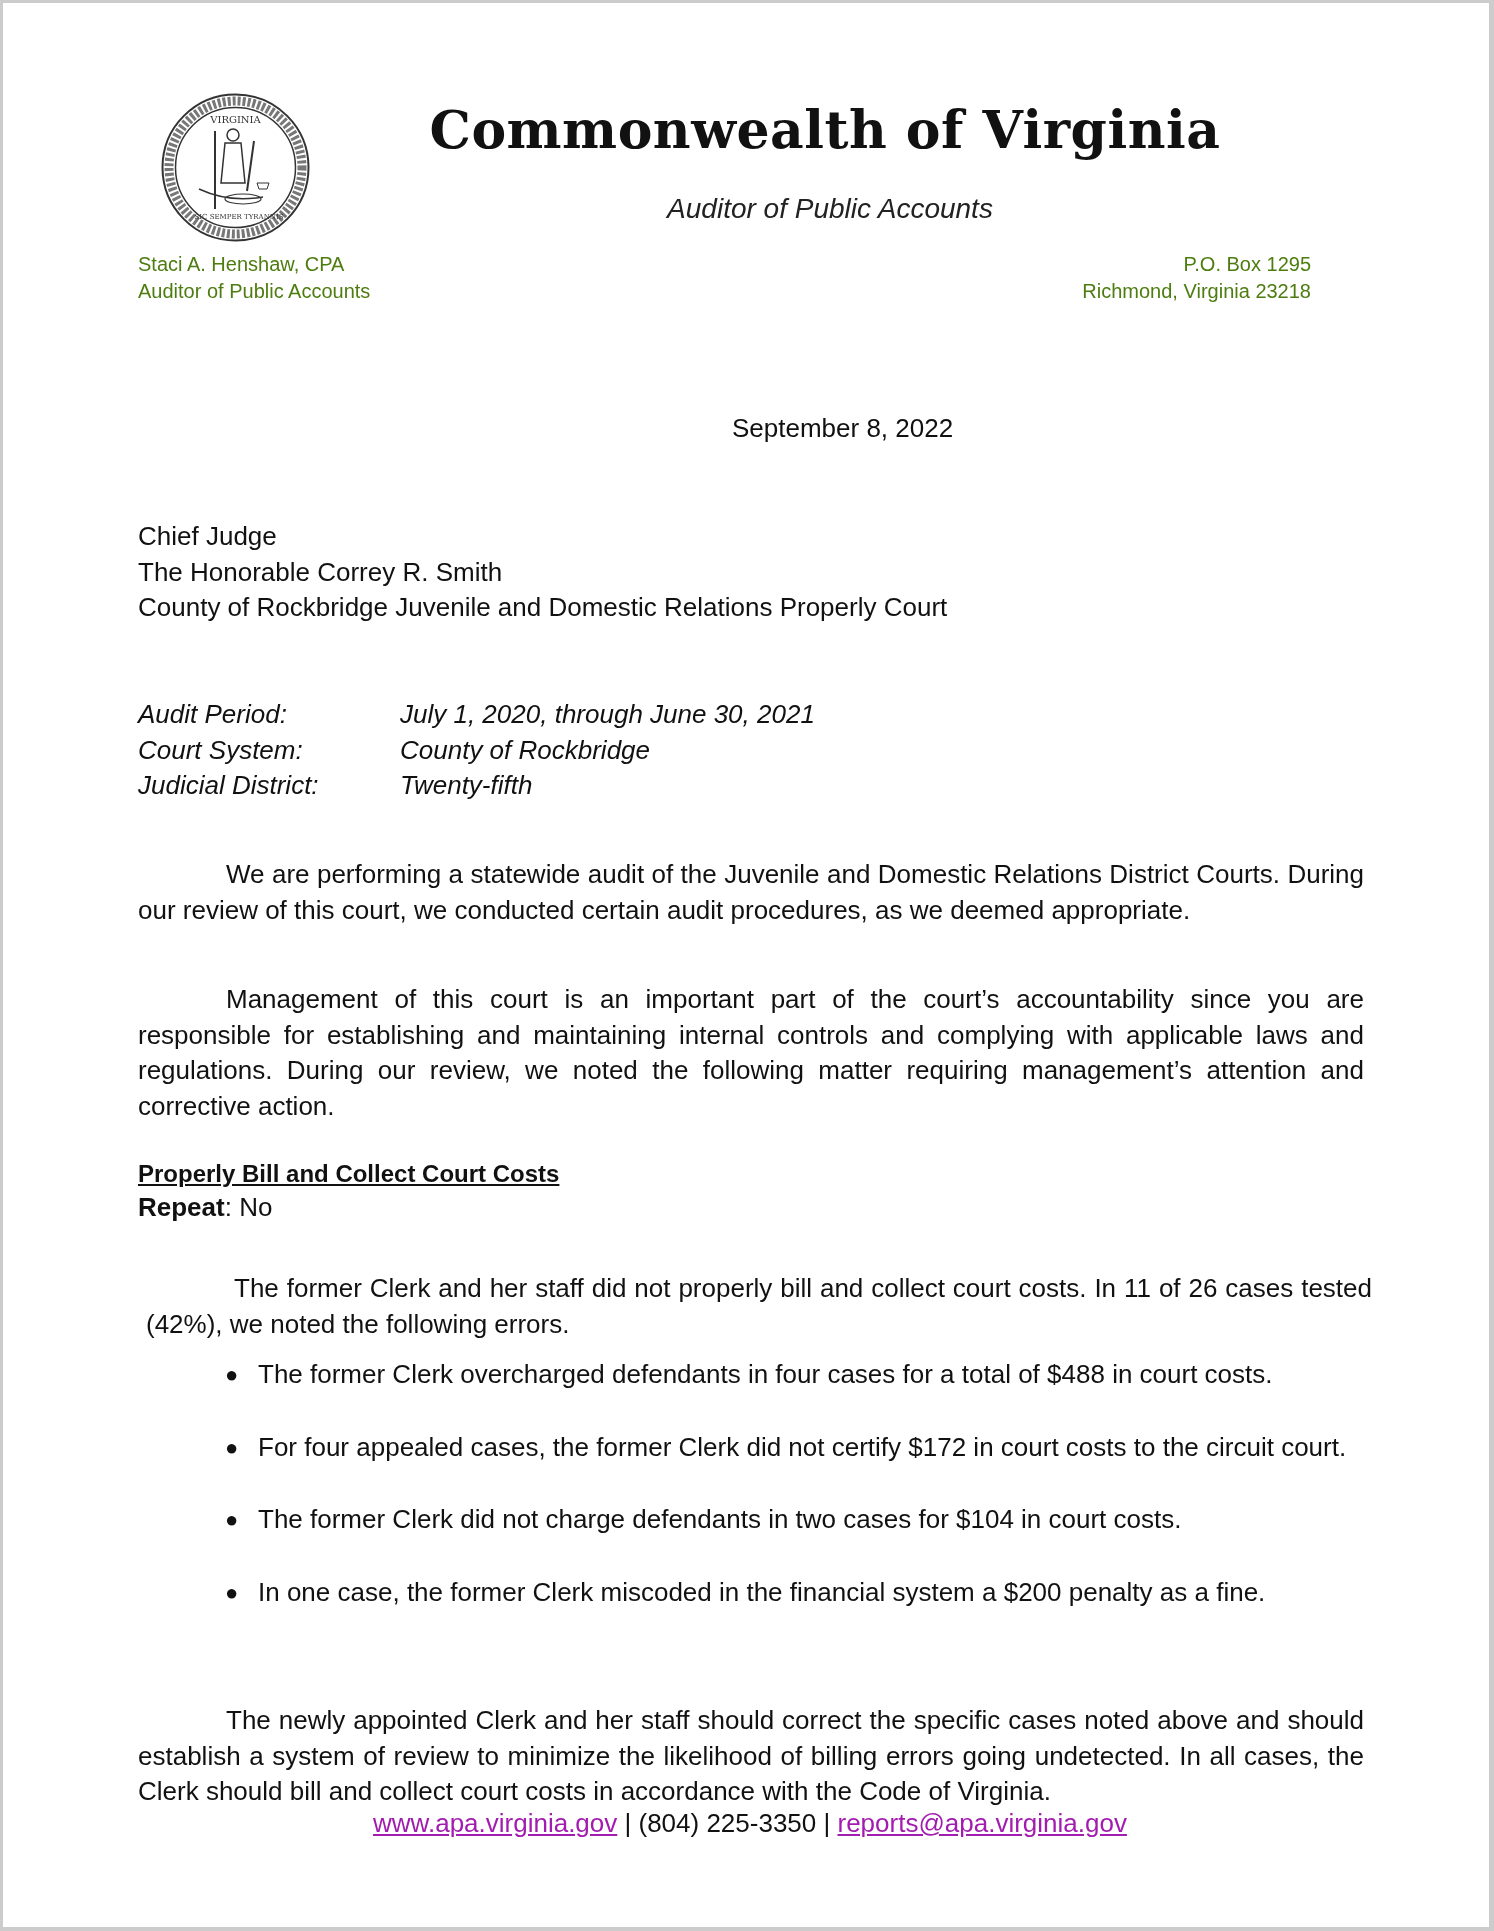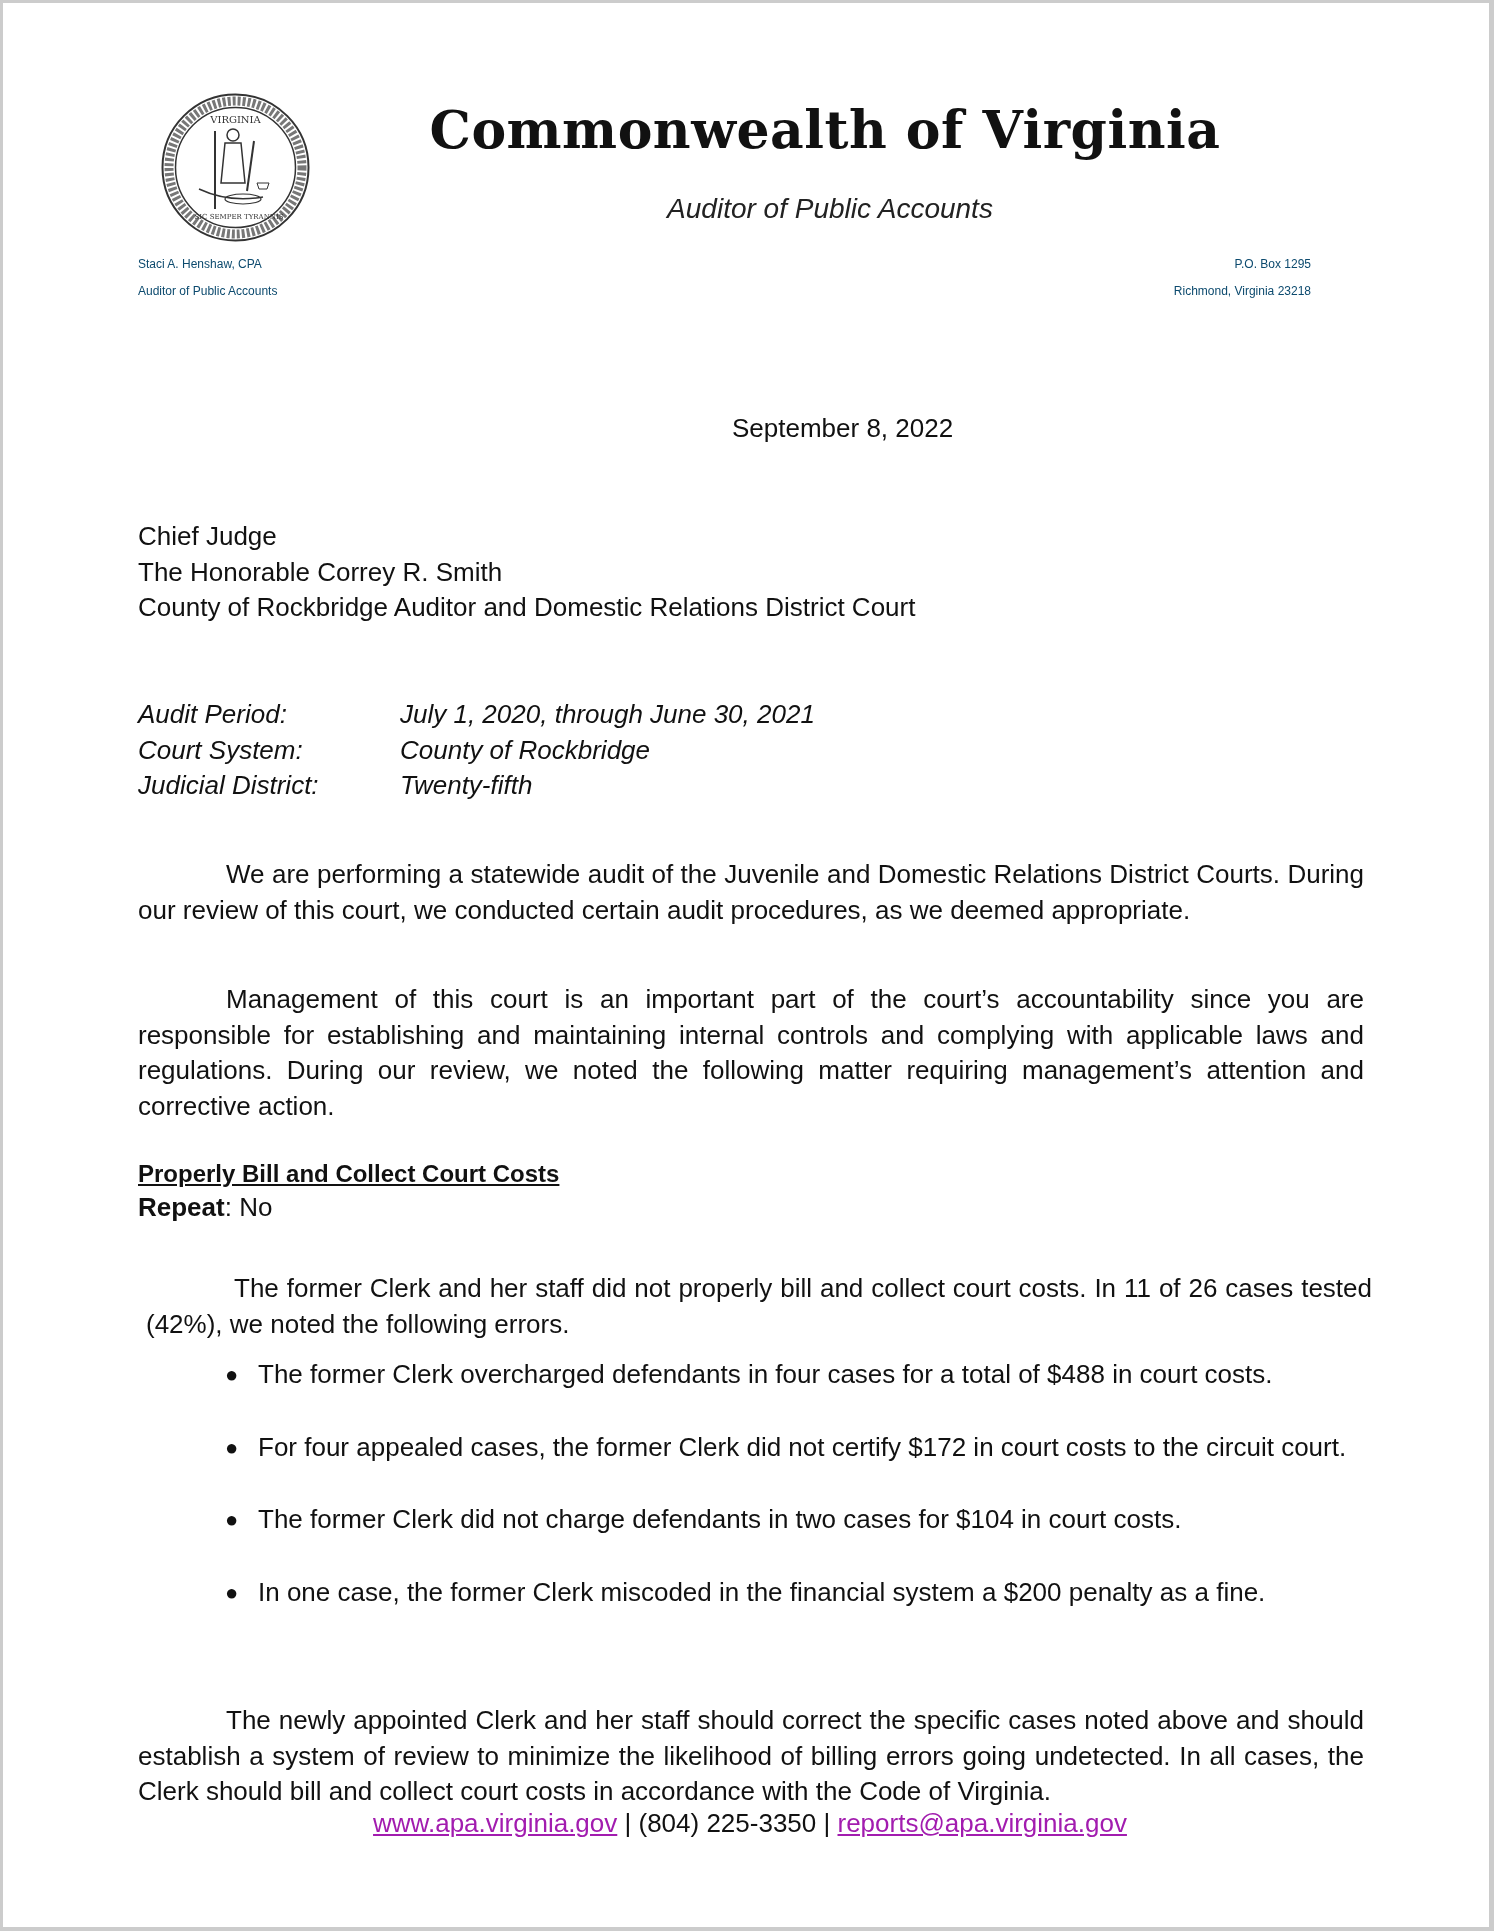--- a/index.html
+++ b/index.html
@@ -25,21 +25,21 @@
     text-align: center; padding-left: 150px; box-sizing: border-box;
     font-family: "DejaVu Serif", "Liberation Serif", serif;
     font-weight: bold; font-size: 52px; letter-spacing: 0.5px;
     color: #111;
   }
   .subtitle {
     position: absolute; left: 0; width: 1494px; top: 190px;
     text-align: center; padding-left: 160px; box-sizing: border-box;
     font-style: italic; font-size: 28px; color: #222;
   }
-  .addr { font-size: 12px; line-height: 27px; color: #0c4a6e; }
+  .addr { font-size: 20px; line-height: 27px; color: #4d7c0f; }
   .addr-left { left: 135px; top: 248px; }
   .addr-right { right: 178px; top: 248px; text-align: right; }
   .date { left: 729px; top: 410px; font-size: 26px; }
   .body-text { font-size: 26px; line-height: 35.6px; }
   .recipient { left: 135px; top: 516px; }
   .info { left: 135px; top: 694px; }
   .info-row { display: flex; font-style: italic; }
   .info-label { width: 262px; }
   .para {
     position: absolute; left: 135px; width: 1226px;
@@ -99,21 +99,21 @@
   <div class="abs addr addr-right">
     <div>P.O. Box 1295</div>
     <div>Richmond, Virginia 23218</div>
   </div>
 
   <div class="abs date">September 8, 2022</div>
 
   <div class="abs body-text recipient">
     <div>Chief Judge</div>
     <div>The Honorable Correy R. Smith</div>
-    <div>County of Rockbridge Auditor and Domestic Relations District Court</div>
+    <div>County of Rockbridge Juvenile and Domestic Relations Properly Court</div>
   </div>
 
   <div class="abs body-text info">
     <div class="info-row">
       <span class="info-label">Audit Period:</span>
       <span>July 1, 2020, through June 30, 2021</span>
     </div>
     <div class="info-row">
       <span class="info-label">Court System:</span>
       <span>County of Rockbridge</span>

